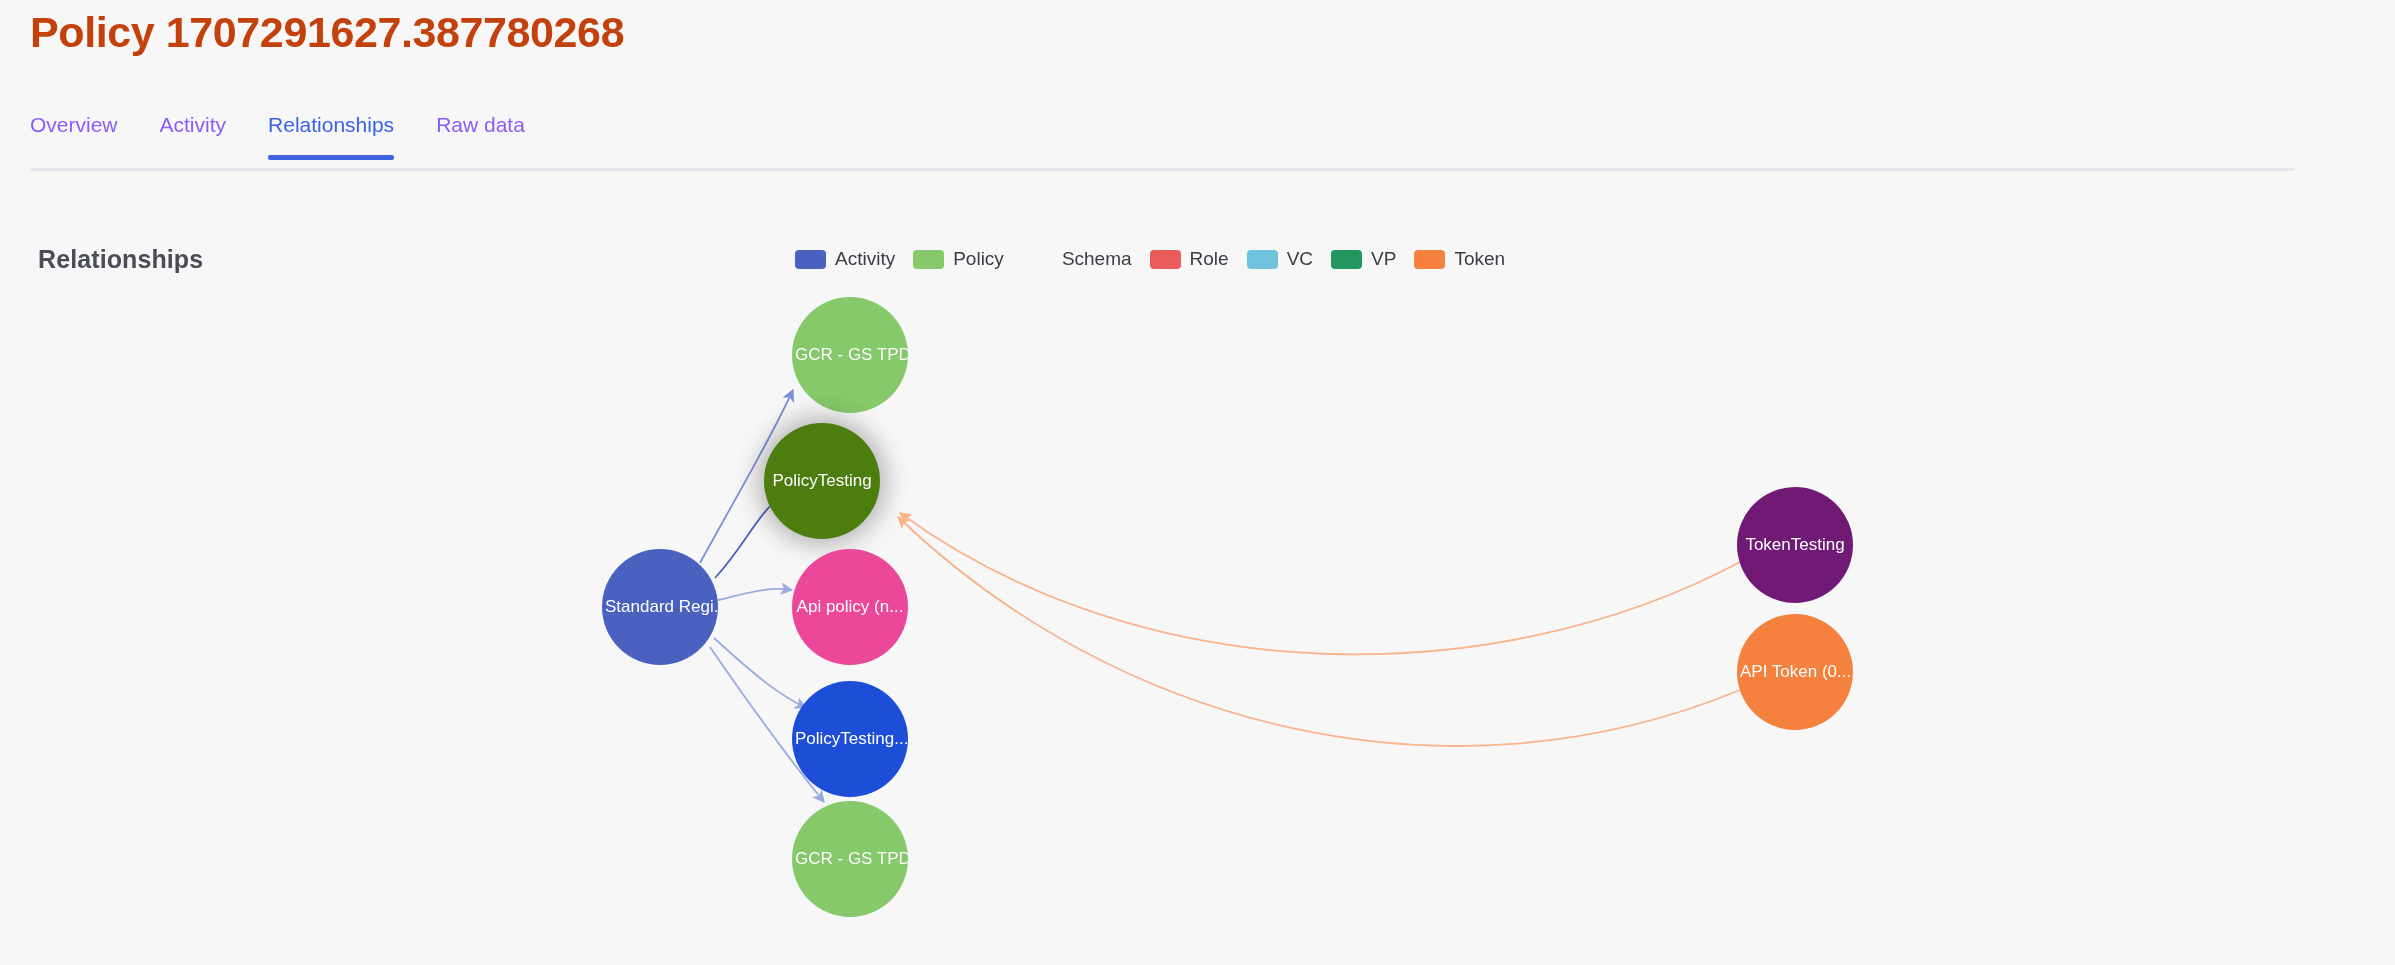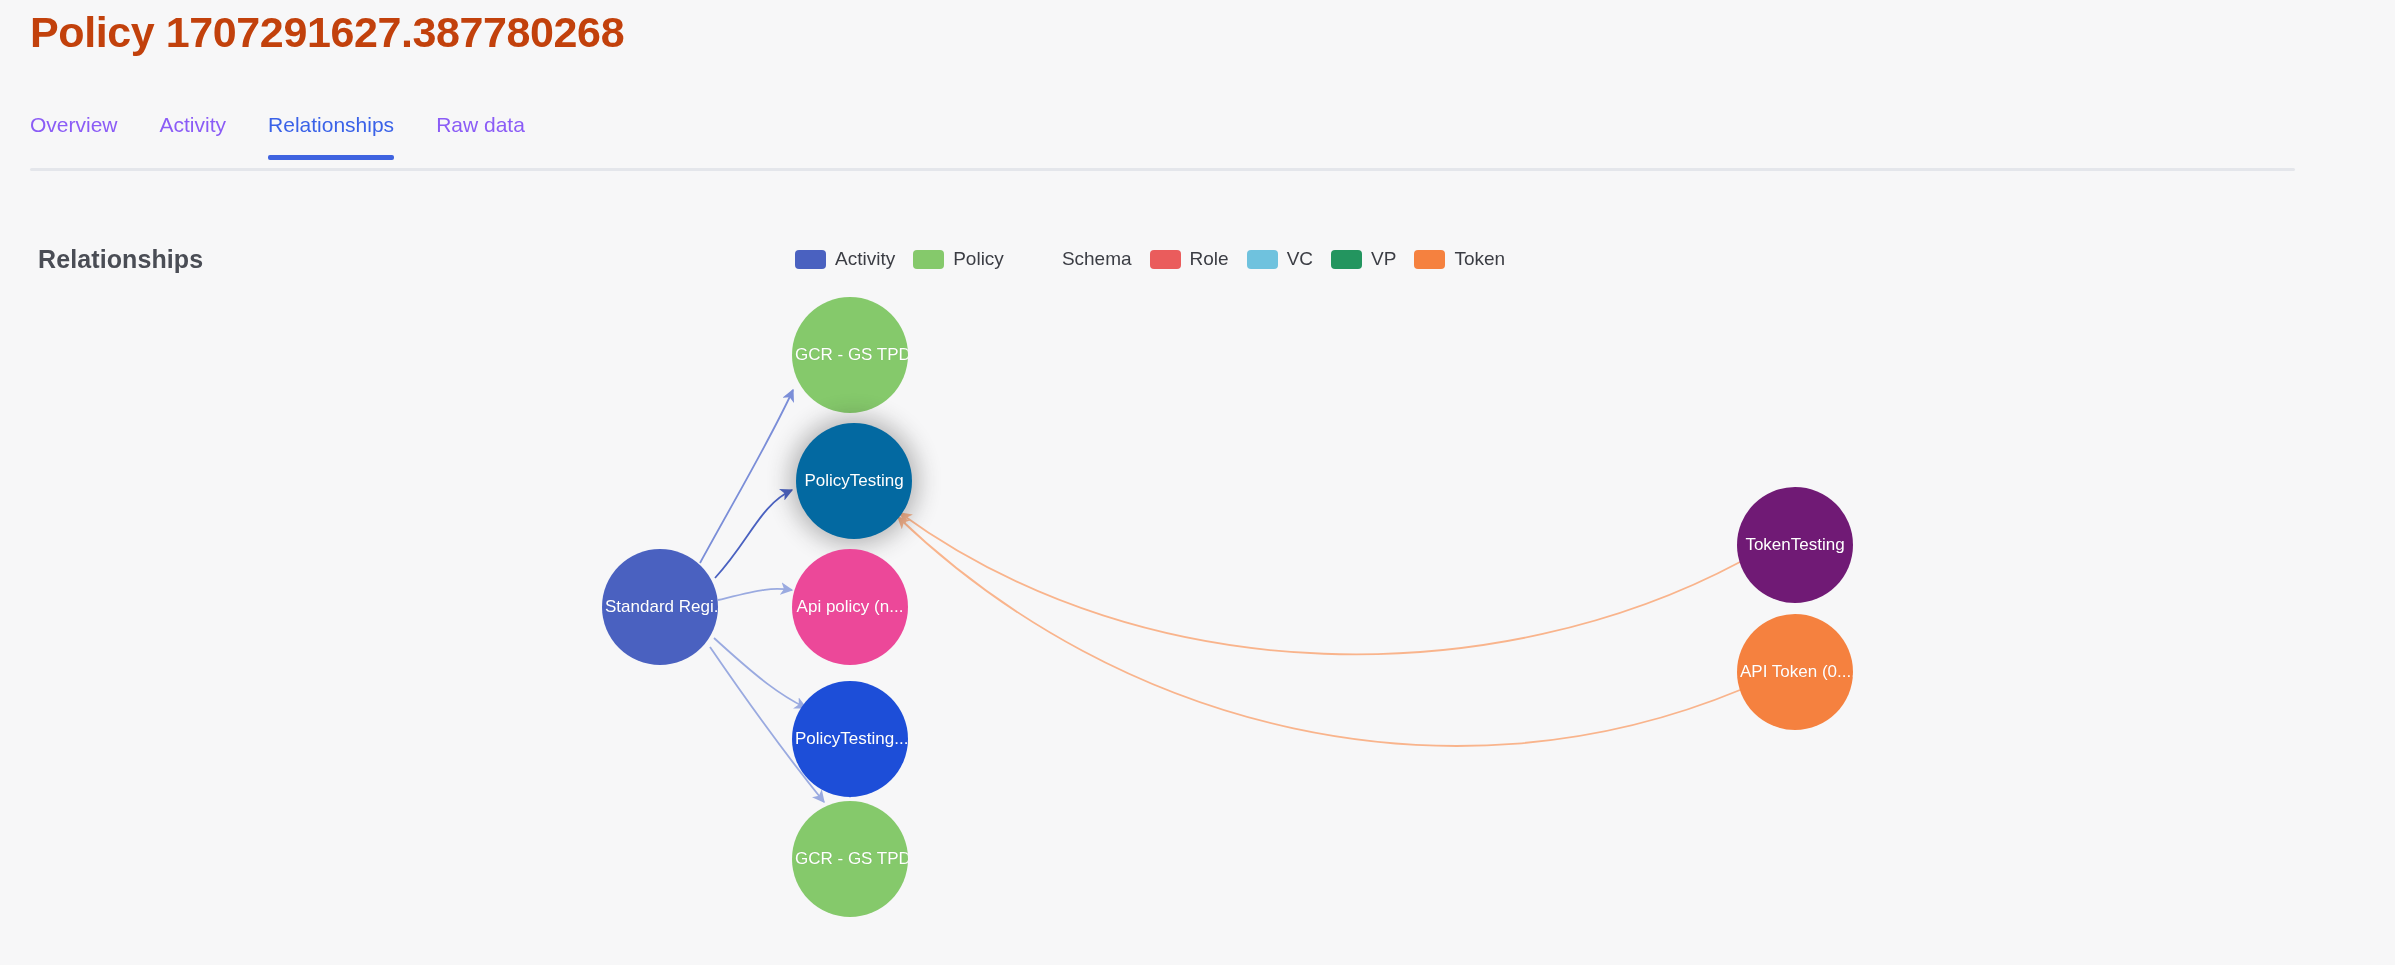--- a/index.html
+++ b/index.html
@@ -217,21 +217,21 @@
       <path d="M 718 310 C 760 300 770 297 792 300" fill="none" stroke="#9aaae0" stroke-width="1.8" marker-end="url(#arrow2)"></path>
       <path d="M 714 348 C 760 390 780 405 806 418" fill="none" stroke="#9aaae0" stroke-width="1.8" marker-end="url(#arrow2)"></path>
       <path d="M 710 357 C 760 430 790 470 824 512" fill="none" stroke="#9aaae0" stroke-width="1.8" marker-end="url(#arrow2)"></path>
       <path d="M 850 501 L 850 507" fill="none" stroke="#9aaae0" stroke-width="1.8" marker-end="url(#arrow2)"></path>
       <path d="M 1740 272 C 1500 400 1150 405 900 223" fill="none" stroke="#f9b48c" stroke-width="1.8" marker-end="url(#arrow3)"></path>
       <path d="M 1740 400 C 1450 520 1120 440 898 227" fill="none" stroke="#f9b48c" stroke-width="1.8" marker-end="url(#arrow3)"></path>
     </svg>
 <div class="node" style="left: 792px; top: 7px; width: 116px; height: 116px; background: rgb(133, 201, 107);">
       <div class="node-label">GCR - GS TPD...</div>
     </div>
-    <div class="node selected" style="left: 796px; top: 133px; width: 116px; height: 116px; background: #0369a1;">
+    <div class="node selected" style="left: 764px; top: 133px; width: 116px; height: 116px; background: #4d7c0f;">
       <div class="node-label">PolicyTesting</div>
     </div>
     <div class="node" style="left: 602px; top: 259px; width: 116px; height: 116px; background: rgb(74, 97, 192);">
       <div class="node-label">Standard Regi...</div>
     </div>
     <div class="node" style="left: 792px; top: 259px; width: 116px; height: 116px; background: #ec4899;">
       <div class="node-label">Api policy (n...</div>
     </div>
     <div class="node" style="left: 792px; top: 391px; width: 116px; height: 116px; background: #1d4ed8;">
       <div class="node-label">PolicyTesting...</div>

